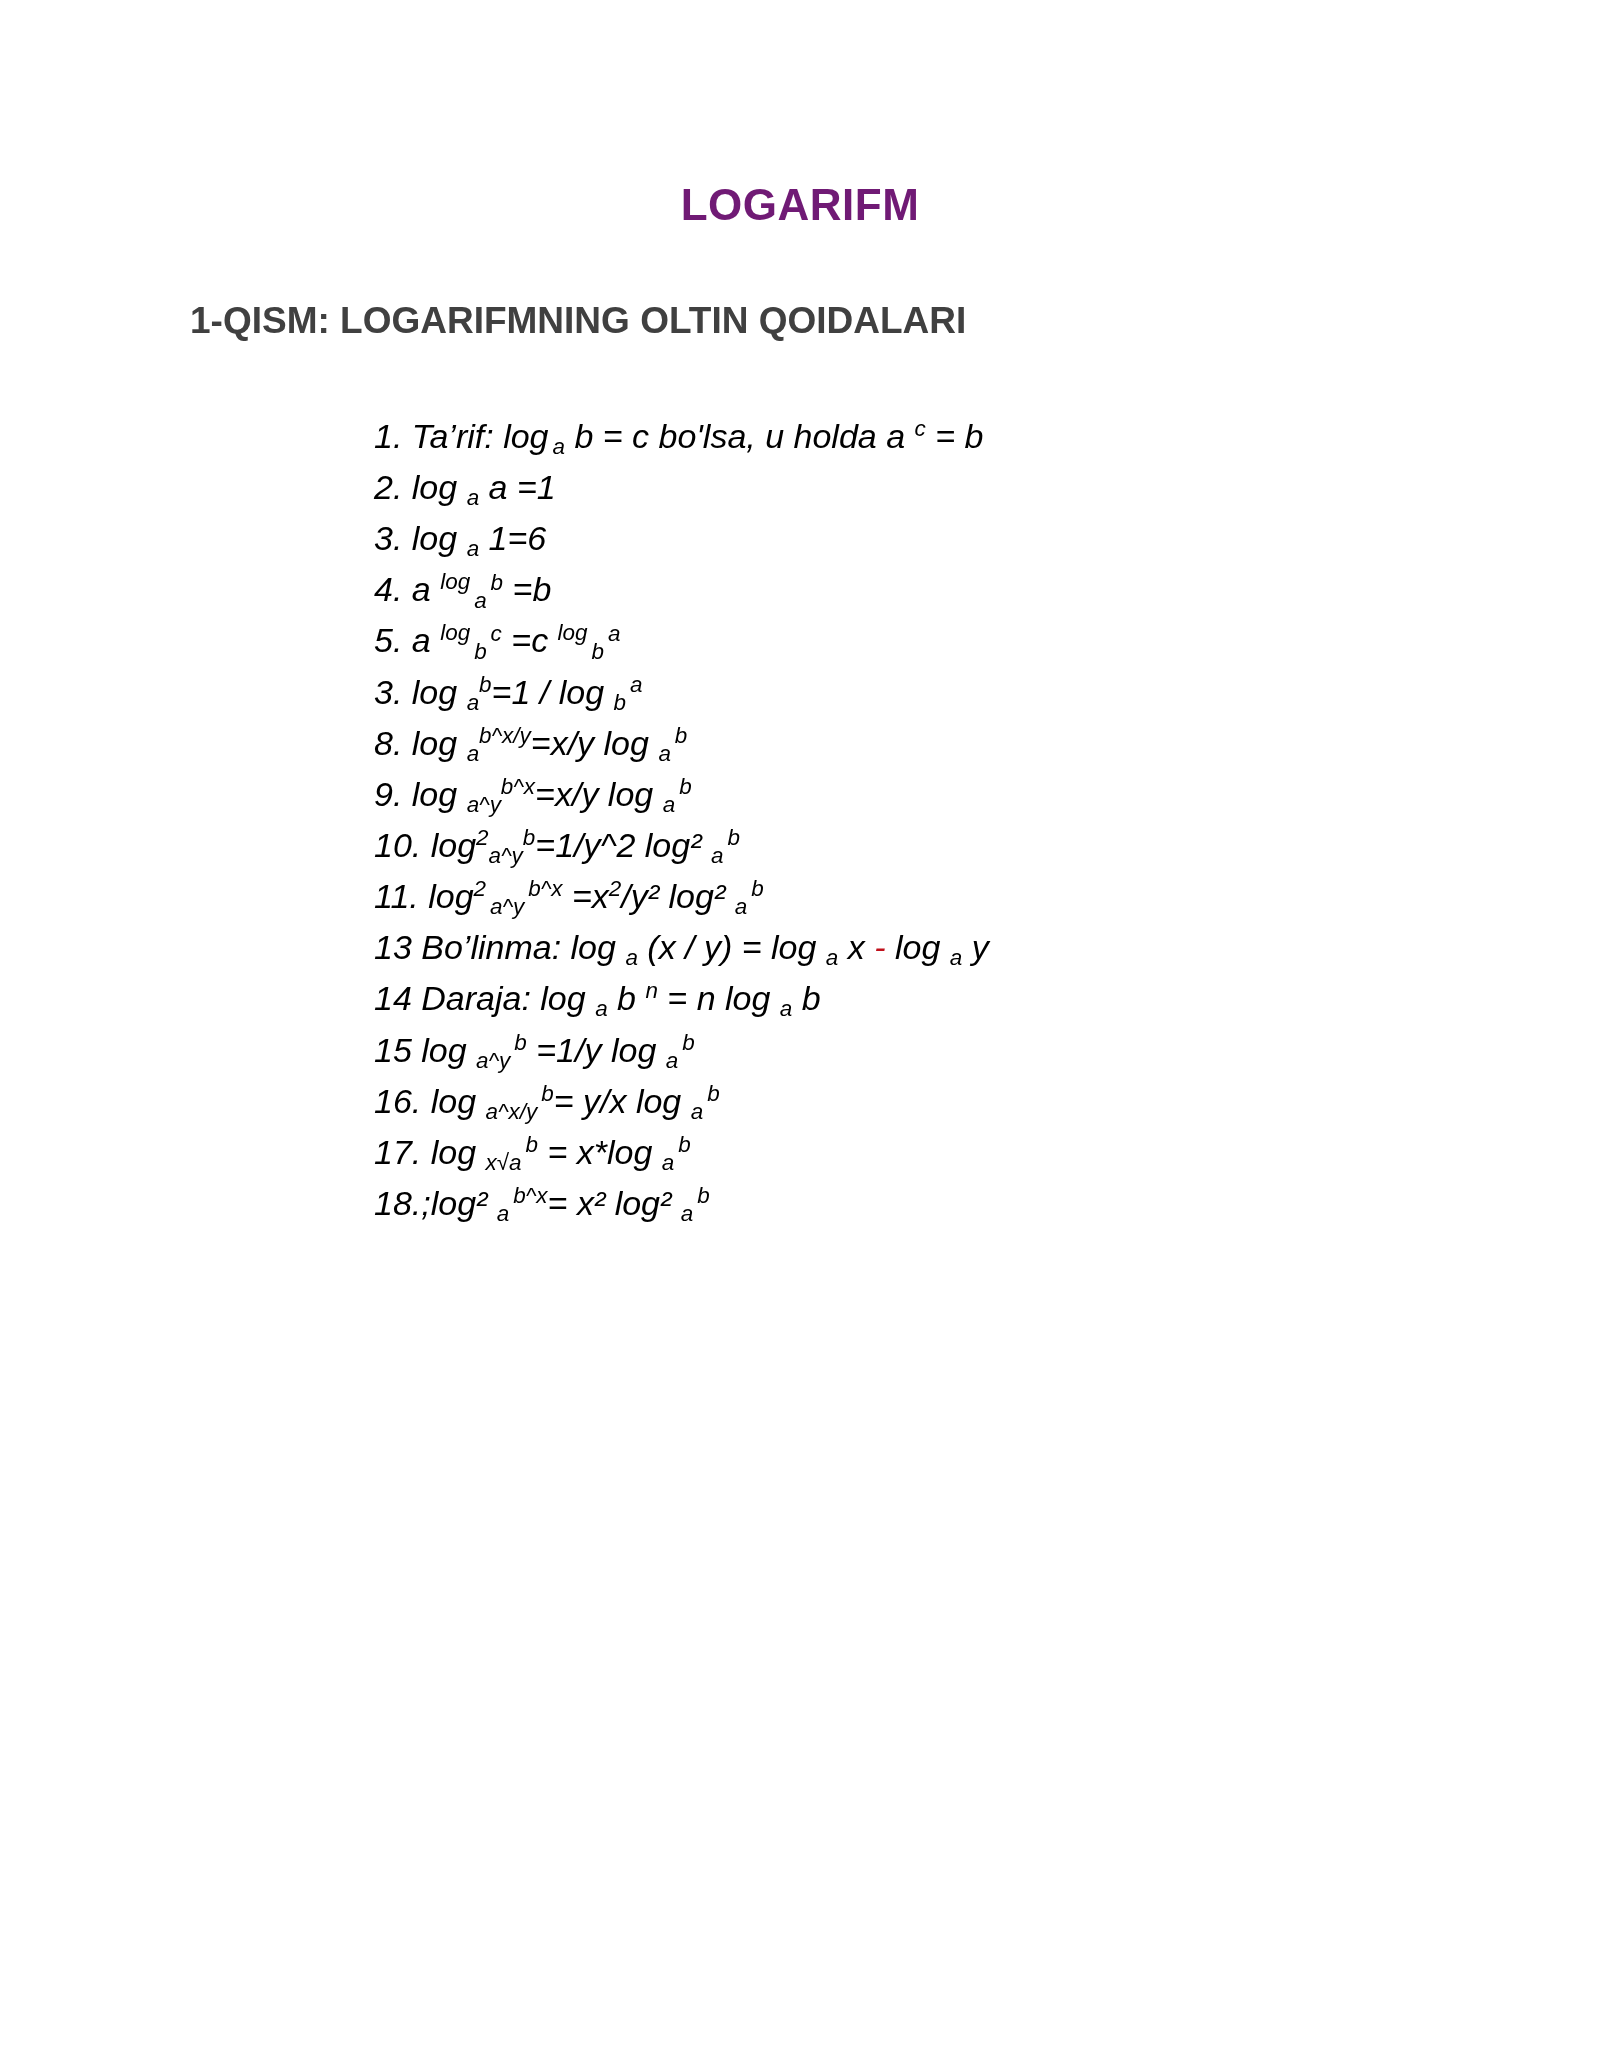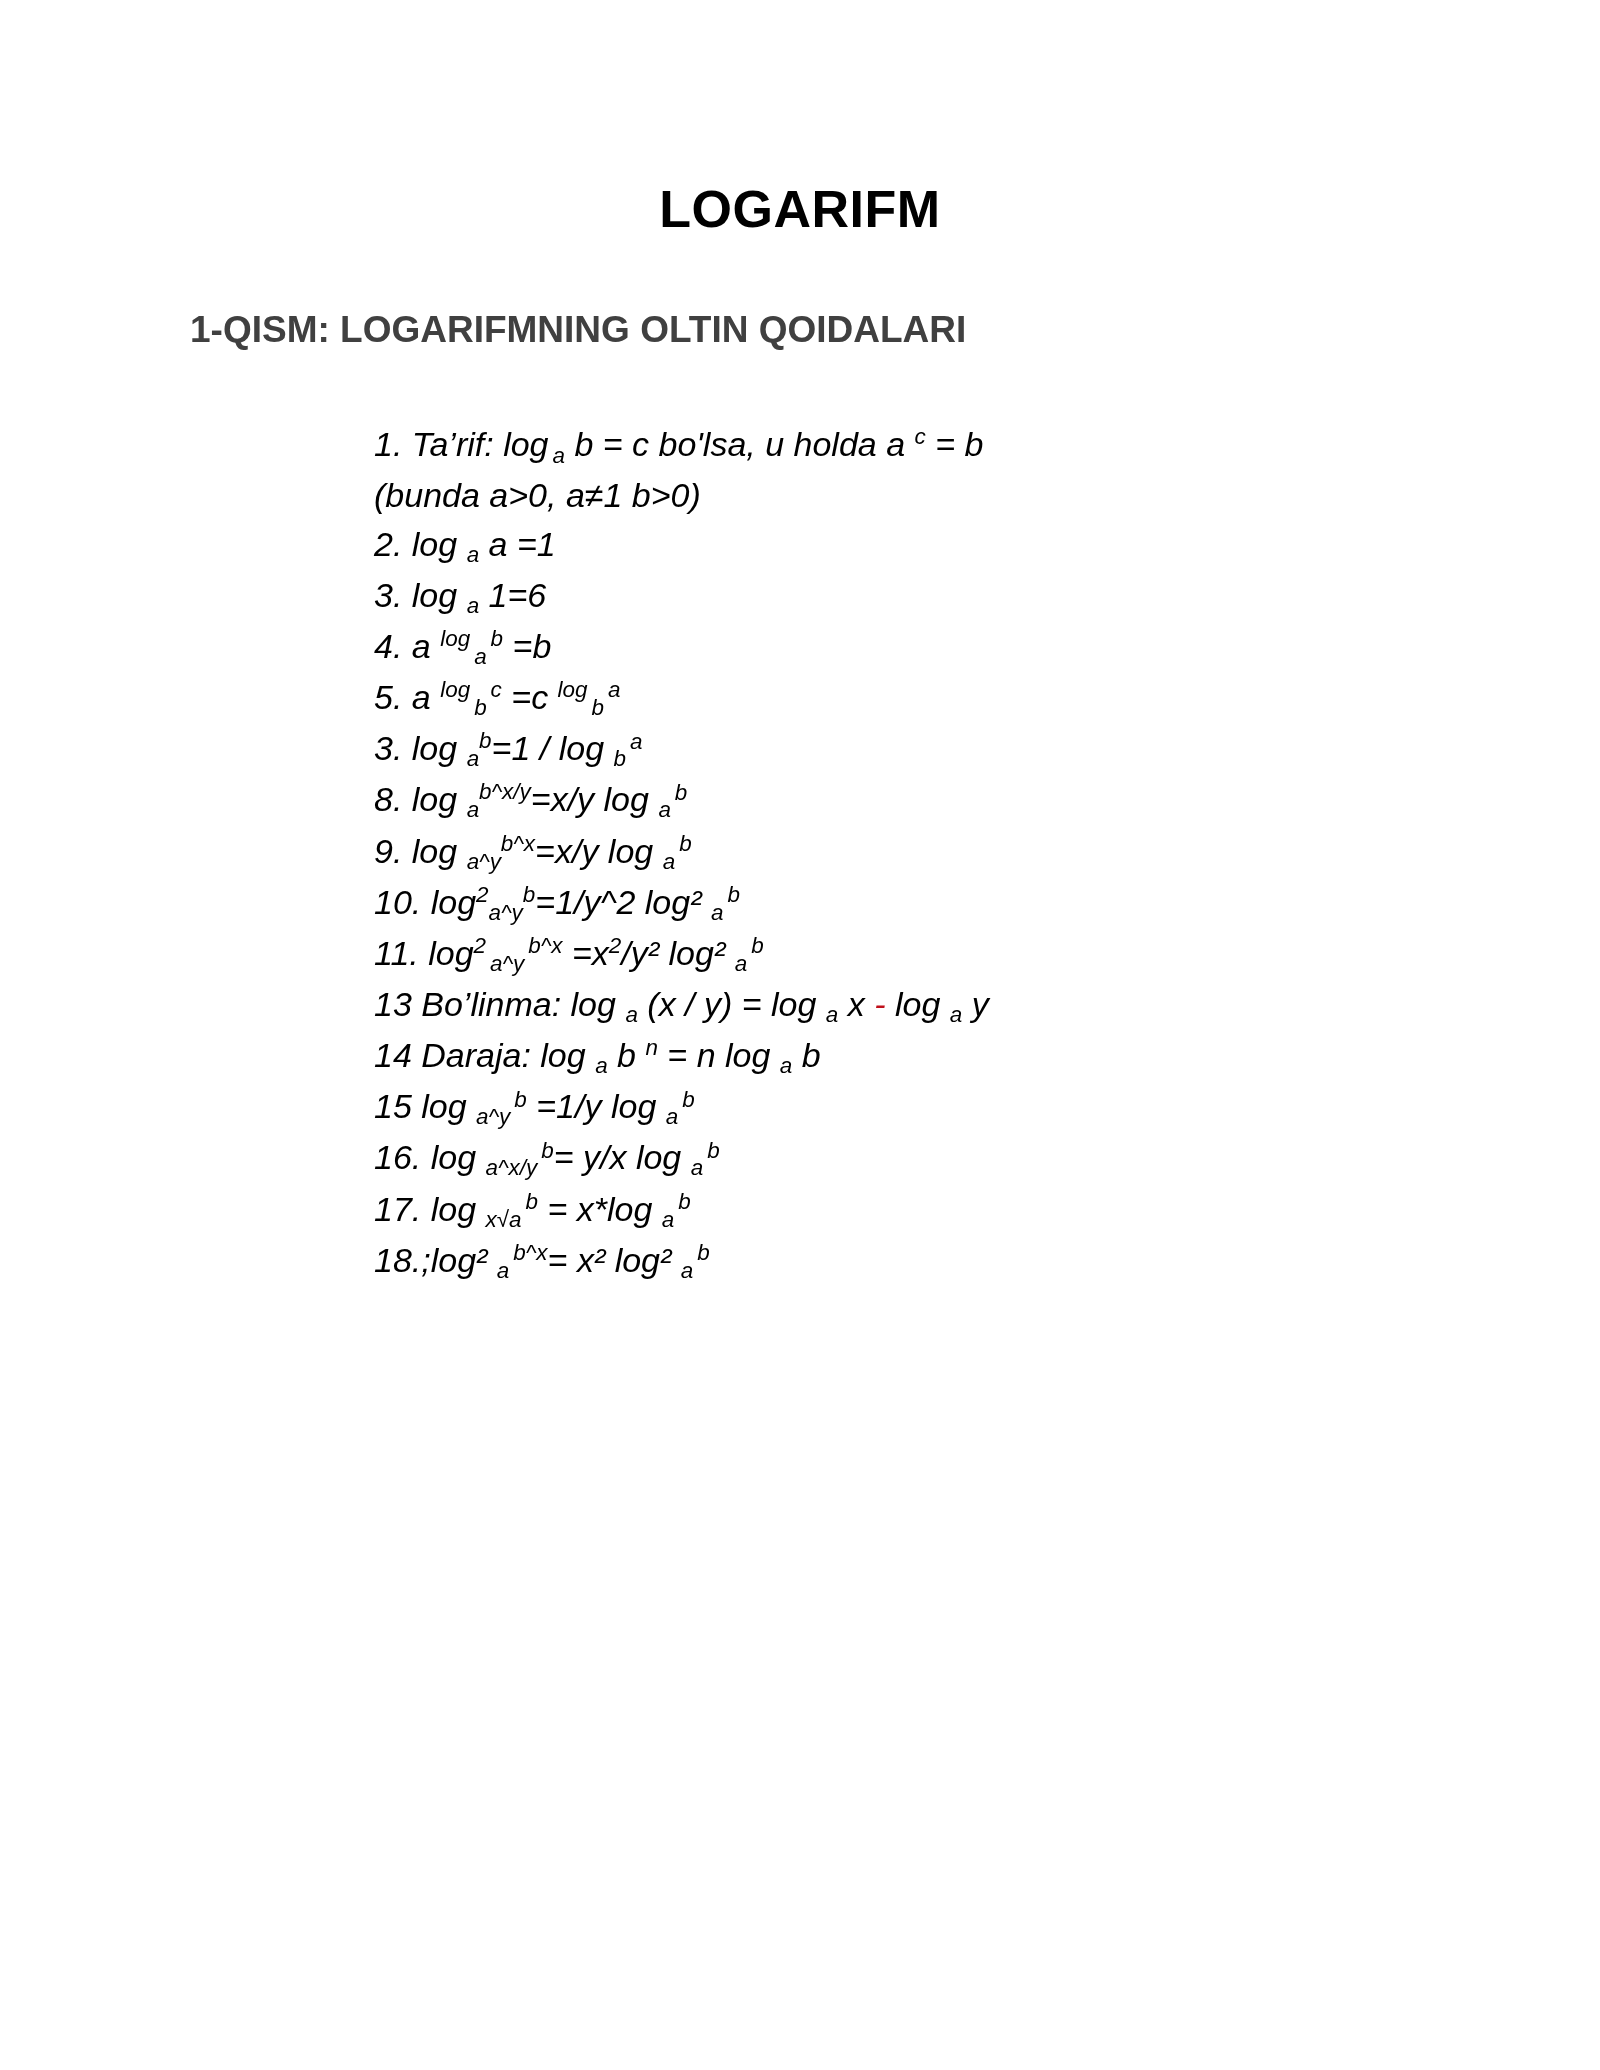--- a/index.html
+++ b/index.html
@@ -16,22 +16,22 @@
   }
   .page {
     width: 1600px;
     min-height: 2070px;
     box-sizing: border-box;
     padding: 0;
     background: #ffffff;
   }
   .doc-title {
     text-align: center;
-    color: #000000;
-    font-size: 52px;
+    color: #701a75;
+    font-size: 44px;
     font-weight: bold;
     letter-spacing: 0.5px;
     margin: 0;
     padding-top: 182px;
     line-height: 1.05;
   }
   .doc-subtitle {
     color: #404040;
     font-size: 37px;
     font-weight: bold;
@@ -78,23 +78,20 @@
   <h1 class="doc-title">LOGARIFM</h1>
 
   <h2 class="doc-subtitle">1-QISM: LOGARIFMNING OLTIN QOIDALARI</h2>
 
   <div class="rules">
 
     <div class="rule">
       <span>1. Ta’rif: log</span><sub class="sp">a</sub><span> b = c bo'lsa, u holda a </span><sup>c</sup><span> = b</span>
     </div>
 
-    <div class="rule">
-      <span>(bunda a&gt;0, a≠1 b&gt;0)</span>
-    </div>
 
     <div class="rule">
       <span>2. log </span><sub>a</sub><span> a =1</span>
     </div>
 
     <div class="rule">
       <span>3. log </span><sub>a</sub><span> 1=6</span>
     </div>
 
     <div class="rule">

